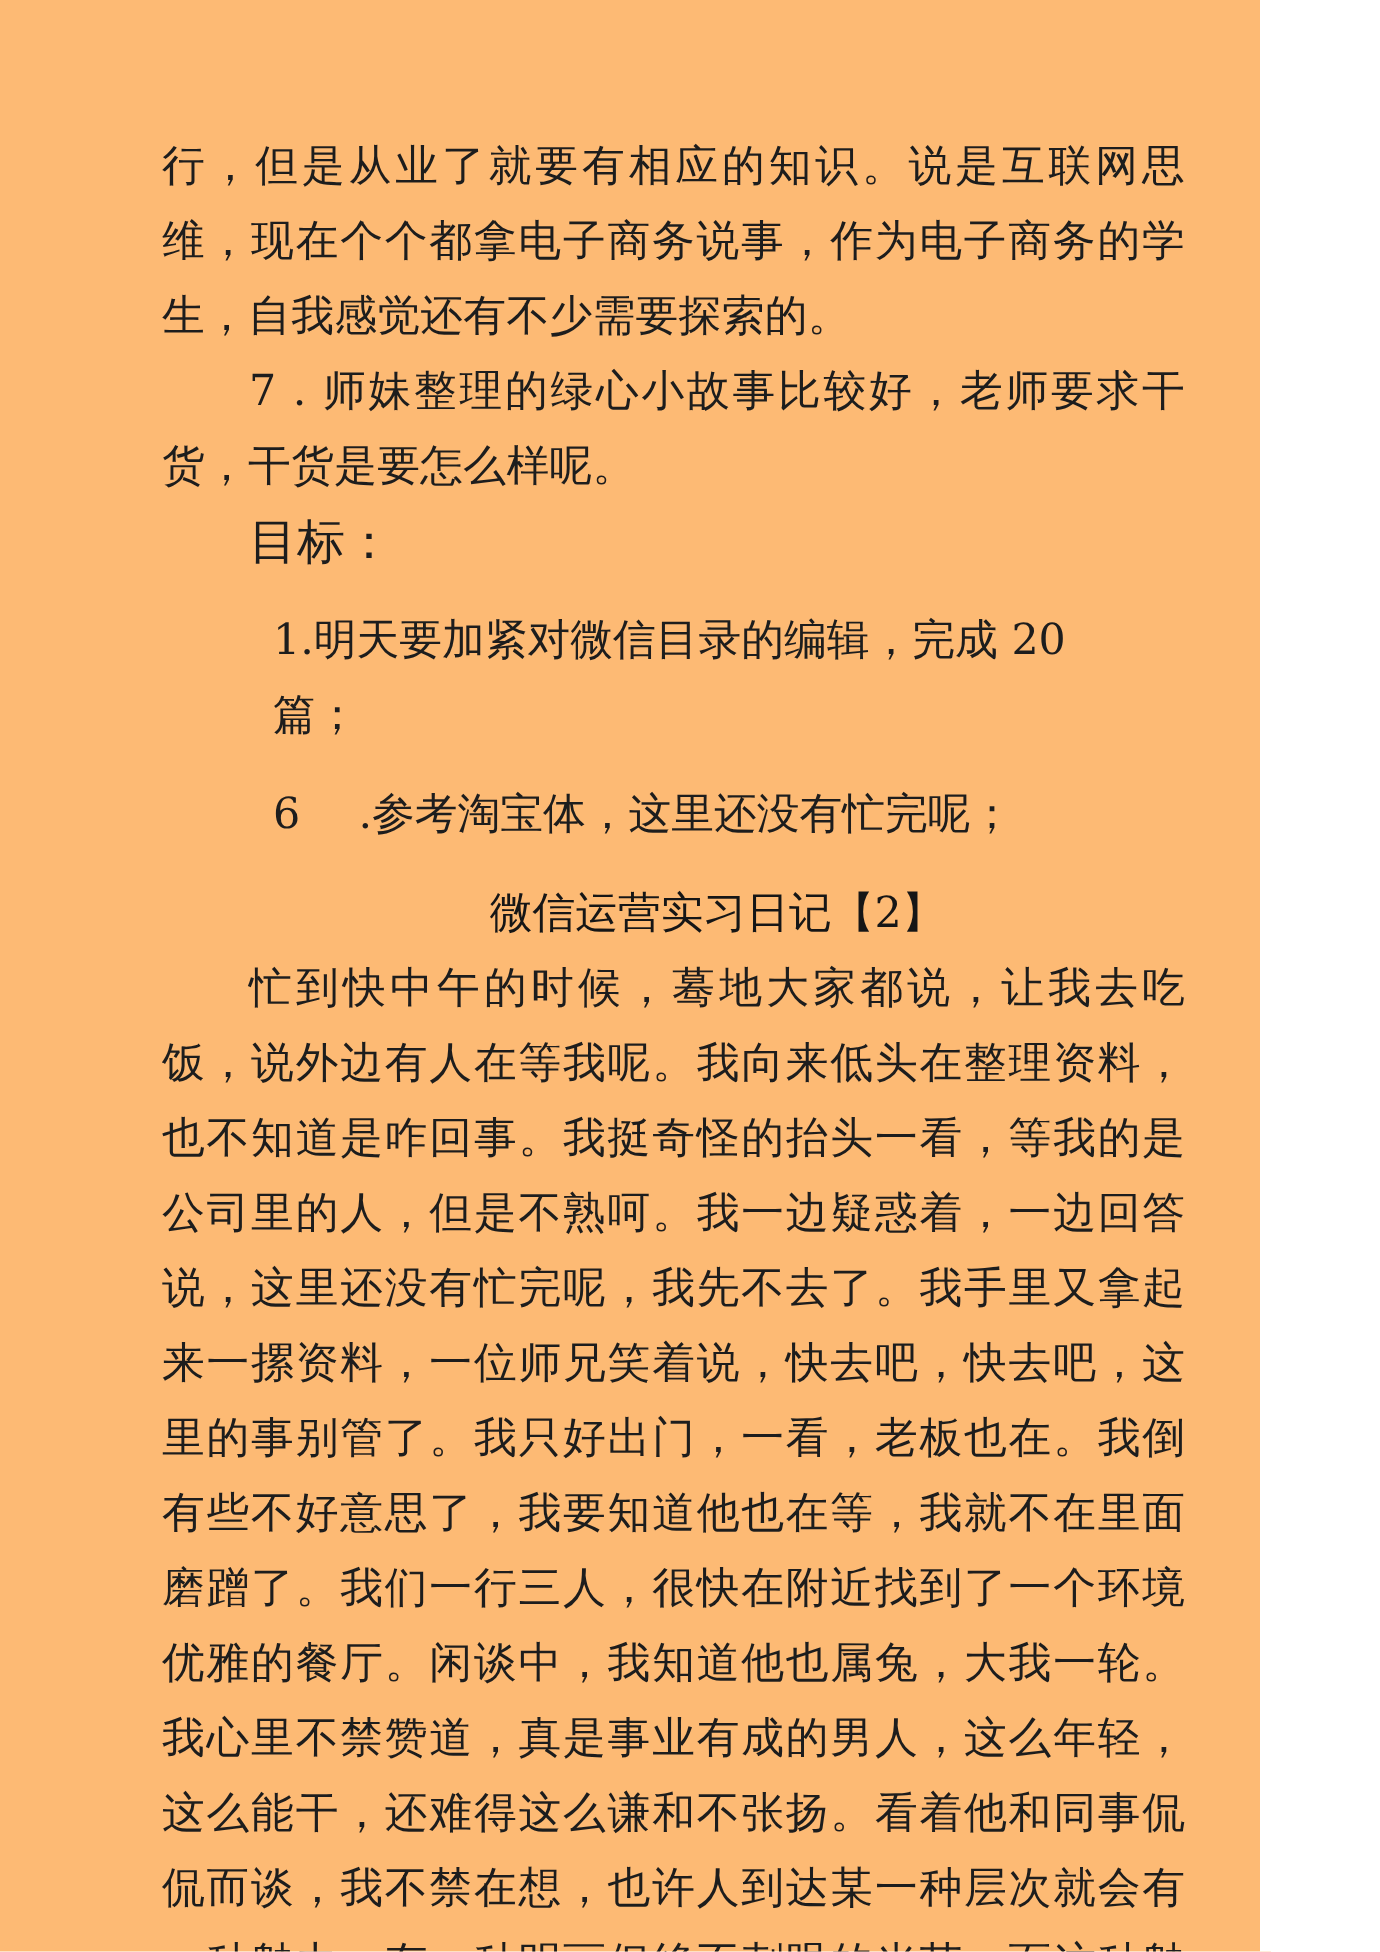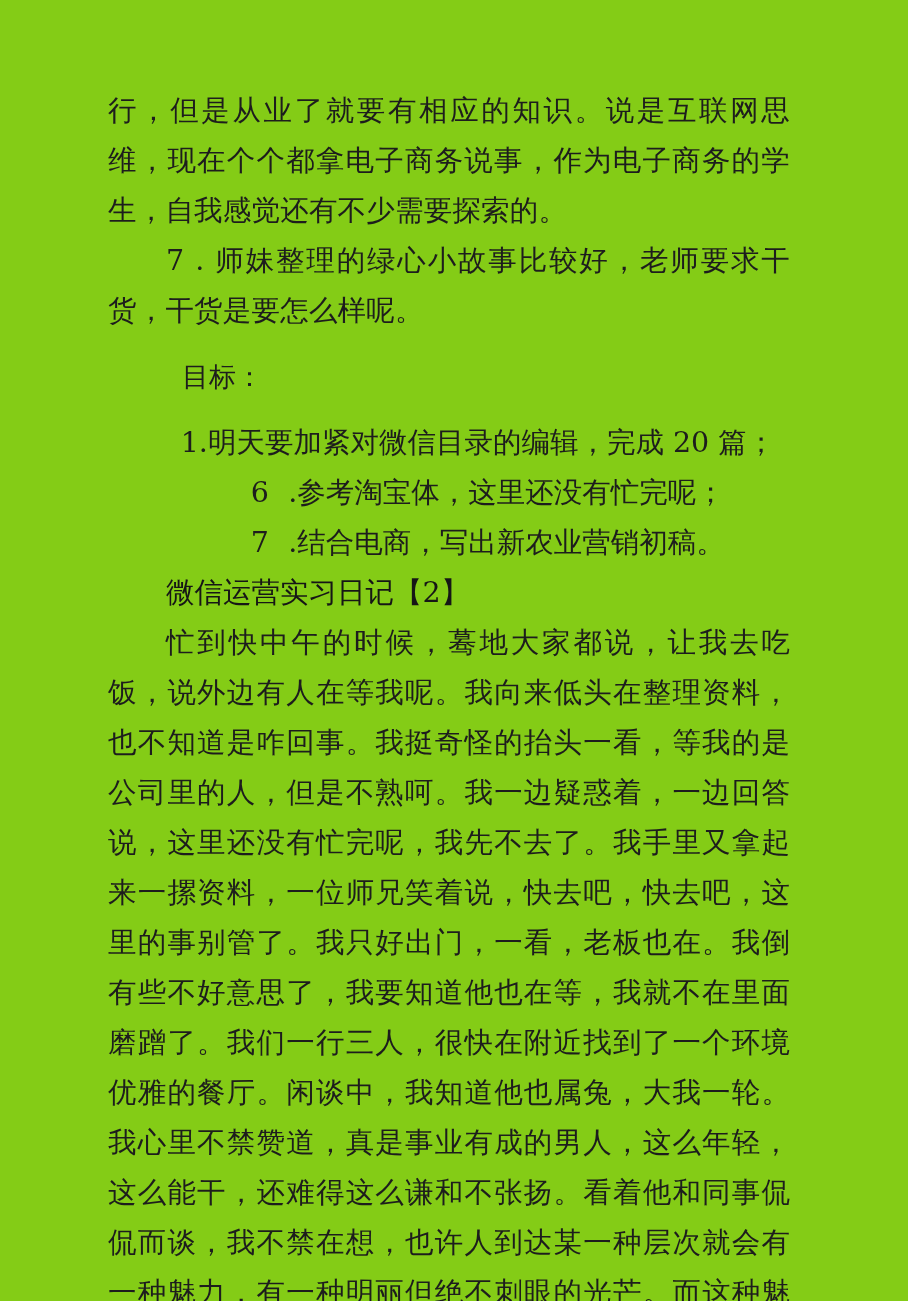--- a/index.html
+++ b/index.html
@@ -9,23 +9,23 @@
   }
   body {
     width: 920px;
     height: 1301px;
     font-family: "DejaVu Serif", "Liberation Serif", serif;
     color: #1a1a1a;
     overflow: hidden;
   }
   #page {
     position: relative;
-    width: 908px;
+    width: 840px;
     height: 1301px;
-    background: #84cc16;
+    background: #fdba74;
   }
   #doc {
     position: absolute;
     left: 108px;
     top: 86px;
     width: 682px;
   }
   .line-block {
     font-size: 28.5px;
     line-height: 50px;
@@ -38,46 +38,46 @@
   .para {
     text-indent: 0;
   }
   .para-indent {
     text-indent: 58px;
   }
   .heading {
     font-size: 28.5px;
     line-height: 50px;
     text-indent: 58px;
-    text-align: left;
+    text-align: center;
     margin: 0;
     color: #161616;
     font-weight: normal;
   }
   .list-item {
     font-size: 28.5px;
     line-height: 50px;
-    text-align: center;
-    margin: 0;
+    text-align: left;
+    margin: 16px;
     color: #1d1d1d;
     padding-left: 58px;
   }
   .list-item .num {
     display: inline-block;
   }
   .list-item .num-wide {
     display: inline-block;
     min-width: 57px;
   }
   .label-line {
-    font-size: 27px;
+    font-size: 32px;
     line-height: 50px;
     text-indent: 58px;
     text-align: left;
-    margin: 16px;
+    margin: 0;
     color: #1d1d1d;
   }
   .long-para {
     font-size: 28.5px;
     line-height: 50px;
     text-align: justify;
     text-justify: inter-character;
     text-indent: 58px;
     margin: 0;
     color: #1d1d1d;
@@ -96,22 +96,19 @@
     <p class="label-line">目标：</p>
 
     <p class="list-item">
       <span class="num">1.</span><span>明天要加紧对微信目录的编辑，完成 20 篇；</span>
     </p>
 
     <p class="list-item">
       <span class="num-wide">6</span><span>.参考淘宝体，这里还没有忙完呢；</span>
     </p>
 
-    <p class="list-item">
-      <span class="num-wide">7</span><span>.结合电商，写出新农业营销初稿。</span>
-    </p>
 
     <p class="heading">微信运营实习日记【2】</p>
 
     <p class="long-para">忙到快中午的时候，蓦地大家都说，让我去吃饭，说外边有人在等我呢。我向来低头在整理资料，也不知道是咋回事。我挺奇怪的抬头一看，等我的是公司里的人，但是不熟呵。我一边疑惑着，一边回答说，这里还没有忙完呢，我先不去了。我手里又拿起来一摞资料，一位师兄笑着说，快去吧，快去吧，这里的事别管了。我只好出门，一看，老板也在。我倒有些不好意思了，我要知道他也在等，我就不在里面磨蹭了。我们一行三人，很快在附近找到了一个环境优雅的餐厅。闲谈中，我知道他也属兔，大我一轮。我心里不禁赞道，真是事业有成的男人，这么年轻，这么能干，还难得这么谦和不张扬。看着他和同事侃侃而谈，我不禁在想，也许人到达某一种层次就会有一种魅力，有一种明丽但绝不刺眼的光芒。而这种魅力和光芒往往是我们这些年轻的不经世事的人所不具备的。真正有历练有内涵的人，他的光芒会照</p>
 
   </div>
 </div>
 
 </body></html>

